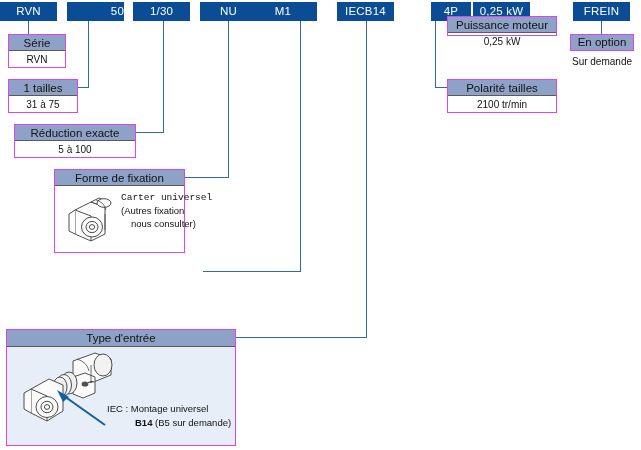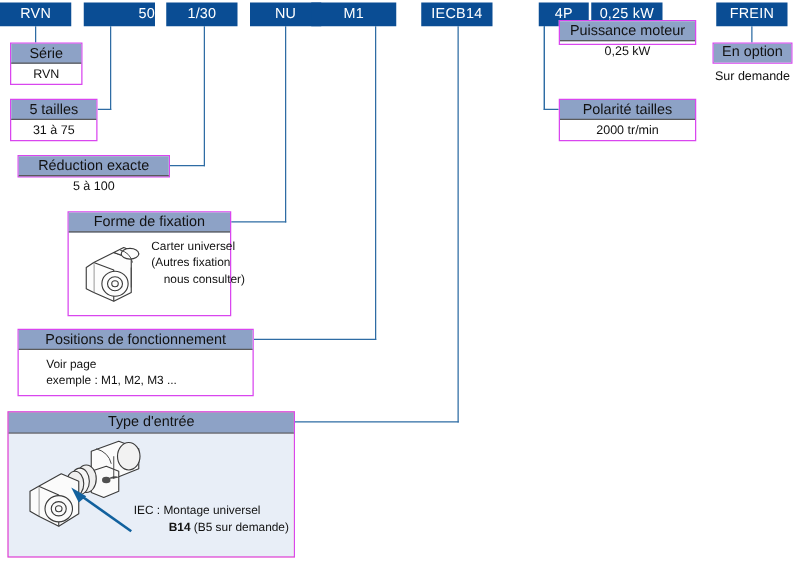--- a/index.html
+++ b/index.html
@@ -136,25 +136,25 @@
   <div class="vline" style="left:502px; top:21px; height:14px;"></div>
 
   <div class="vline" style="left:601px; top:21px; height:14px;"></div>
 
   <div class="card" style="left:8px; top:34px; width:58px; height:34px;">
     <div class="hdr" style="height:16px; line-height:16px;">Série</div>
     <div class="body" style="height:17px; line-height:17px;">RVN</div>
   </div>
 
   <div class="card" style="left:8px; top:79px; width:70px; height:34px;">
-    <div class="hdr" style="height:16px; line-height:16px;">5 tailles</div>
+    <div class="hdr" style="height:16px; line-height:16px;">1 tailles</div>
     <div class="body" style="height:17px; line-height:17px;">31 à 75</div>
   </div>
 
-  <div class="card" style="left:14px; top:124px; width:122px; height:18px;">
+  <div class="card" style="left:14px; top:124px; width:122px; height:34px;">
     <div class="hdr" style="height:16px; line-height:16px;">Réduction exacte</div>
     <div class="body" style="height:17px; line-height:17px;">5 à 100</div>
   </div>
 
   <div class="card" style="left:10px; top:169px; width:131px; height:84px;margin-left:44px;">
     <div class="hdr" style="height:16px; line-height:16px;">Forme de fixation</div>
     <div class="body body-left" style="height:67px; position:relative;">
 
       <span class="imgwrap" style="left:6px; top:8px;">
         <svg width="58" height="52" viewBox="0 0 58 52" xmlns="http://www.w3.org/2000/svg">
@@ -171,33 +171,26 @@
             <ellipse cx="31" cy="33" rx="2.6" ry="2.4"></ellipse>
 
             <path d="M14 40 L8 37 L8 20 L14 16"></path>
           </g>
           <g fill="none" stroke="#4a4a4a" stroke-width="0.8">
             <path d="M35 6 q8 2 10 10"></path>
             <path d="M44 20 L44 36"></path>
           </g>
         </svg>
       </span>
-      <span class="note" style="left:66px; top:6px;">Carter universel</span>
+      <span class="note" style="left:66px; top:6px;font-family:Liberation Mono, monospace;">Carter universel</span>
       <span class="note" style="left:66px; top:19px;">(Autres fixation</span>
       <span class="note" style="left:76px; top:32px;">nous consulter)</span>
     </div>
   </div>
 
-  <div class="card" style="left:14px; top:263px; width:189px; height:54px;">
-    <div class="hdr" style="height:16px; line-height:16px;">Positions de fonctionnement</div>
-    <div class="body body-left" style="height:37px; position:relative;">
-      <span class="note" style="left:22px; top:6px;">Voir page</span>
-      <span class="note" style="left:22px; top:19px;">exemple : M1, M2, M3 ...</span>
-    </div>
-  </div>
 
   <div class="card shade" style="left:6px; top:329px; width:230px; height:117px;">
     <div class="hdr" style="height:17px; line-height:17px;">Type d'entrée</div>
     <div class="body" style="height:98px; position:relative;">
 
       <span class="imgwrap" style="left:8px; top:4px;">
         <svg width="104" height="82" viewBox="0 0 104 82" xmlns="http://www.w3.org/2000/svg">
           <g fill="#fbfbfb" stroke="#3b3b3b" stroke-width="0.9" stroke-linejoin="round">
 
             <path d="M58 10 L80 2 L96 8 L96 24 L76 32 L58 26 Z"></path>
@@ -241,21 +234,21 @@
     </div>
   </div>
 
   <div class="card" style="left:447px; top:16px; width:110px; height:20px;">
     <div class="hdr" style="height:16px; line-height:16px;">Puissance moteur</div>
     <div class="body" style="height:17px; line-height:17px;">0,25 kW</div>
   </div>
 
   <div class="card" style="left:447px; top:79px; width:110px; height:34px;">
     <div class="hdr" style="height:16px; line-height:16px;">Polarité tailles</div>
-    <div class="body" style="height:17px; line-height:17px;">2000 tr/min</div>
+    <div class="body" style="height:17px; line-height:17px;">2100 tr/min</div>
   </div>
 
   <div class="card" style="left:570px; top:34px; width:64px; height:17px;">
     <div class="hdr" style="height:15px; line-height:15px; border-bottom:none;">En option</div>
   </div>
   <div class="plaintext" style="left:570px; top:56px; width:64px;">Sur demande</div>
 
 </div>
 
 </body></html>

